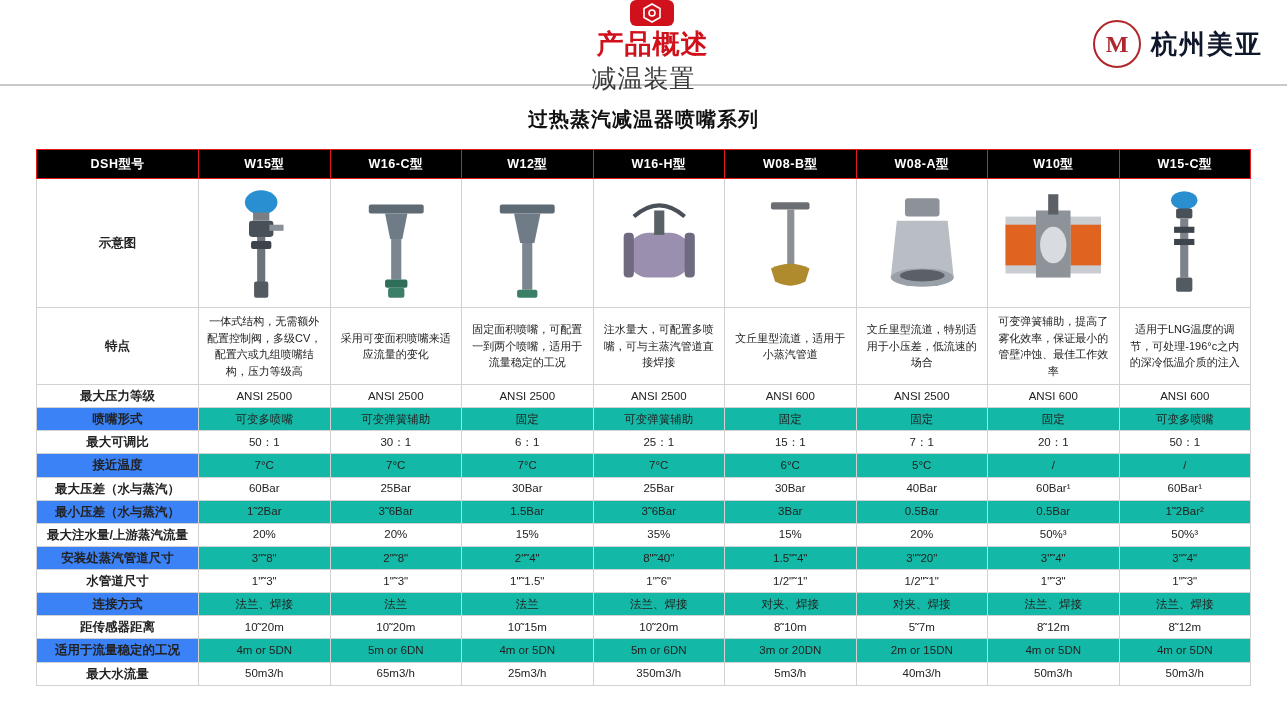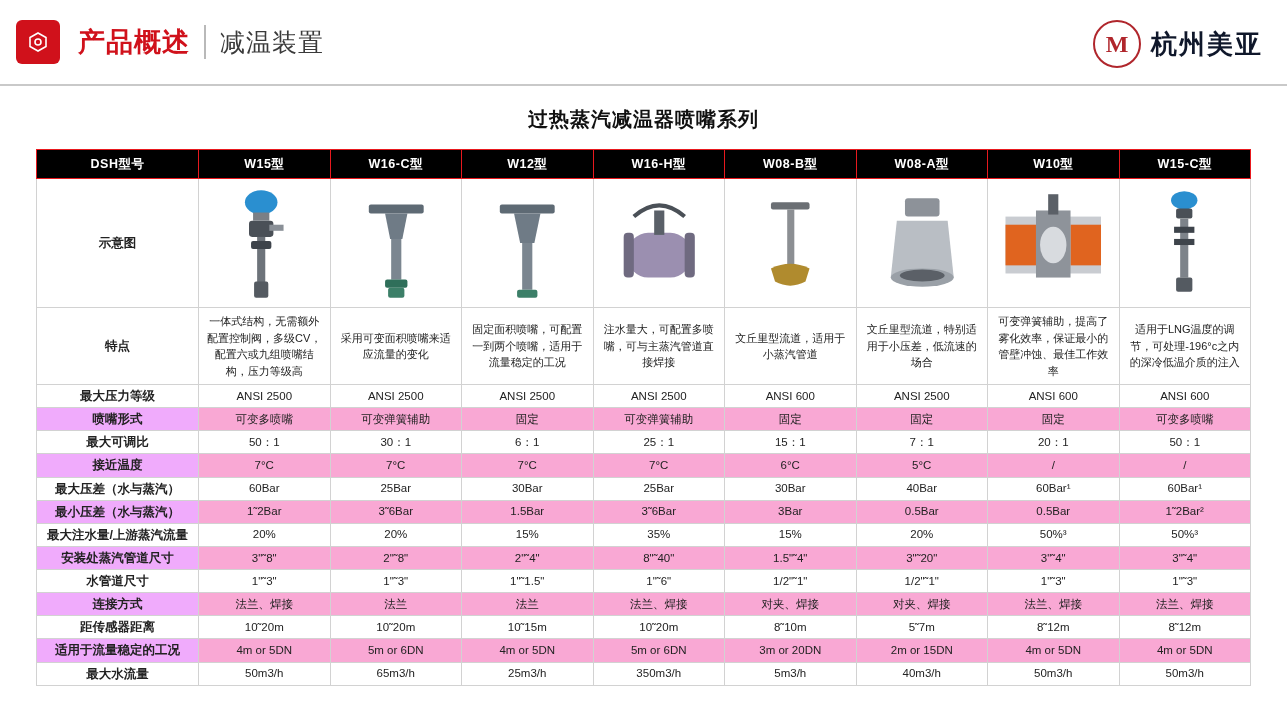--- a/index.html
+++ b/index.html
@@ -9,20 +9,21 @@
     font-family:"Liberation Sans","DejaVu Sans",sans-serif;
     color:#222;
     overflow:hidden;
   }
   
   .header{
     position:relative;
     height:84px;
     display:flex;align-items:center;
     border-bottom:2px solid #c9c9c9;
+    flex-direction:column;
   }
   .logo-badge{
     margin-left:16px;
     width:44px;height:44px;
     background:#d0111b;
     border-radius:6px;
     display:flex;align-items:center;justify-content:center;
   }
   .logo-badge svg{display:block;}
   .head-title{
@@ -85,27 +86,27 @@
   thead th{
     background:#000000;
     color:#fff;
     font-weight:bold;
     font-size:12.5px;
     height:24px;
     border:1px solid #e8191e;
     letter-spacing:.5px;
   }
   thead th.first{ width:155px; }
-  tbody tr.row-alt td{ background:#f9a8d4; }
+  tbody tr.row-alt td{ background:#14b8a6; }
   tbody tr td:first-child{
     font-weight:bold;
     font-size:12.5px;
     background:#fff;
   }
-  tbody tr.row-alt td:first-child{ background:#f0abfc; }
+  tbody tr.row-alt td:first-child{ background:#3b82f6; }
   .pic-row td{ height:128px; padding:0; }
   .feat-row td{
     font-size:11px;
     line-height:1.5;
     padding:5px 7px;
     text-align:center;
   }
   .feat-row td:first-child{font-size:12.5px;}
   .small-cell{ height:22px; }
   .diagram{

